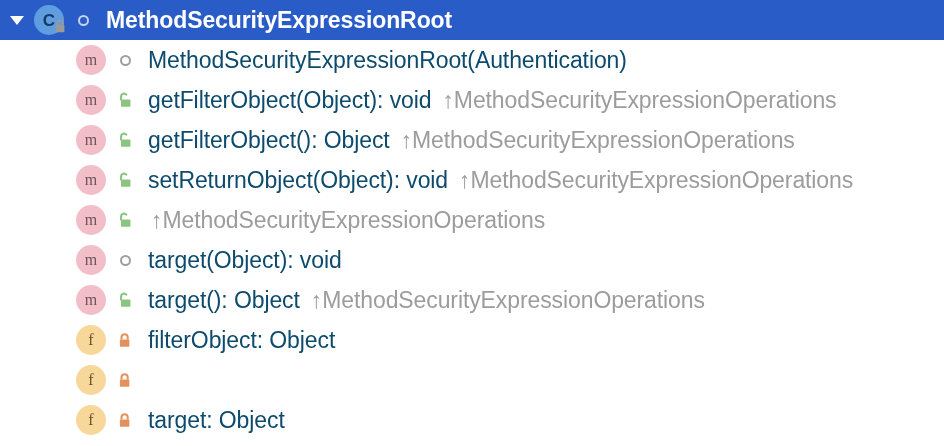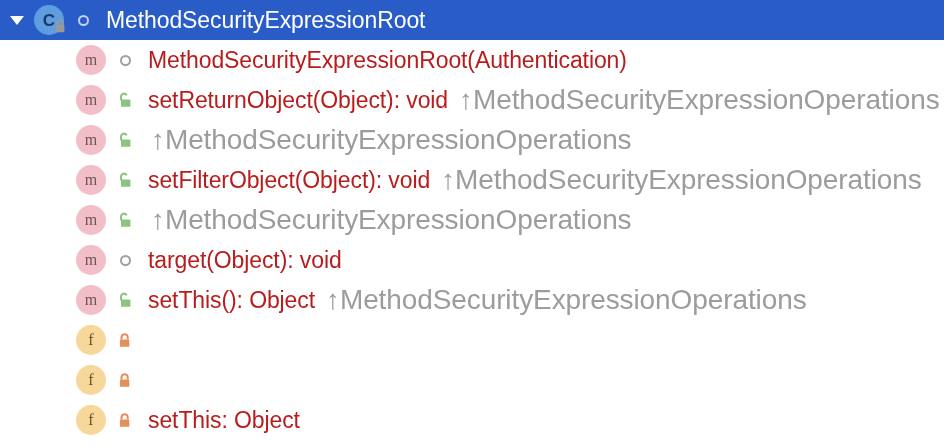--- a/index.html
+++ b/index.html
@@ -111,31 +111,31 @@
   }
   .row.selected .pkg-dot {
     border-color: #c3d2ee;
   }
 
   
   .label {
     flex: 0 0 auto;
     margin-left: 8px;
     font-size: 23px;
-    color: #b91c1c;
+    color: #0c4a6e;
     letter-spacing: -0.1px;
   }
   .row.selected .label {
     color: #ffffff;
-    font-weight: normal;
+    font-weight: bold;
   }
   .inherited {
     flex: 0 0 auto;
     margin-left: 11px;
-    font-size: 28px;
+    font-size: 23px;
     color: #9c9c9c;
     letter-spacing: -0.1px;
   }
   .inherited .arrow { margin-right: 0px; }
 </style>
 </head>
 <body>
 
 <div id="structure-view">
 
@@ -175,20 +175,48 @@
         <span class="indent"></span>
         <span class="kind method-kind">
           <span class="disc">m</span>
         </span>
         <span class="vis">
           <svg width="18" height="19" viewBox="0 0 18 19" aria-hidden="true">
             <path d="M5.0 8.6 V5.6 a3.0 3.0 0 0 1 5.3 -1.9" fill="none" stroke="#8bc47f" stroke-width="2.1" stroke-linecap="round"></path>
             <rect x="5.0" y="8.4" width="9.4" height="7.4" rx="0.9" fill="#8bc47f"></rect>
           </svg>
         </span>
+        <span class="label">getFilterObject(Object): void</span>
+        <span class="inherited"><span class="arrow">↑</span><span>MethodSecurityExpressionOperations</span></span>
+      </div>
+      <div class="row">
+        <span class="indent"></span>
+        <span class="kind method-kind">
+          <span class="disc">m</span>
+        </span>
+        <span class="vis">
+          <svg width="18" height="19" viewBox="0 0 18 19" aria-hidden="true">
+            <path d="M5.0 8.6 V5.6 a3.0 3.0 0 0 1 5.3 -1.9" fill="none" stroke="#8bc47f" stroke-width="2.1" stroke-linecap="round"></path>
+            <rect x="5.0" y="8.4" width="9.4" height="7.4" rx="0.9" fill="#8bc47f"></rect>
+          </svg>
+        </span>
+        <span class="label">getFilterObject(): Object</span>
+        <span class="inherited"><span class="arrow">↑</span><span>MethodSecurityExpressionOperations</span></span>
+      </div>
+      <div class="row">
+        <span class="indent"></span>
+        <span class="kind method-kind">
+          <span class="disc">m</span>
+        </span>
+        <span class="vis">
+          <svg width="18" height="19" viewBox="0 0 18 19" aria-hidden="true">
+            <path d="M5.0 8.6 V5.6 a3.0 3.0 0 0 1 5.3 -1.9" fill="none" stroke="#8bc47f" stroke-width="2.1" stroke-linecap="round"></path>
+            <rect x="5.0" y="8.4" width="9.4" height="7.4" rx="0.9" fill="#8bc47f"></rect>
+          </svg>
+        </span>
         <span class="label">setReturnObject(Object): void</span>
         <span class="inherited"><span class="arrow">↑</span><span>MethodSecurityExpressionOperations</span></span>
       </div>
       <div class="row">
         <span class="indent"></span>
         <span class="kind method-kind">
           <span class="disc">m</span>
         </span>
         <span class="vis">
           <svg width="18" height="19" viewBox="0 0 18 19" aria-hidden="true">
@@ -197,76 +225,50 @@
           </svg>
         </span>
         <span class="inherited"><span class="arrow">↑</span><span>MethodSecurityExpressionOperations</span></span>
       </div>
       <div class="row">
         <span class="indent"></span>
         <span class="kind method-kind">
           <span class="disc">m</span>
         </span>
         <span class="vis">
-          <svg width="18" height="19" viewBox="0 0 18 19" aria-hidden="true">
-            <path d="M5.0 8.6 V5.6 a3.0 3.0 0 0 1 5.3 -1.9" fill="none" stroke="#8bc47f" stroke-width="2.1" stroke-linecap="round"></path>
-            <rect x="5.0" y="8.4" width="9.4" height="7.4" rx="0.9" fill="#8bc47f"></rect>
-          </svg>
-        </span>
-        <span class="label">setFilterObject(Object): void</span>
-        <span class="inherited"><span class="arrow">↑</span><span>MethodSecurityExpressionOperations</span></span>
-      </div>
-      <div class="row">
-        <span class="indent"></span>
-        <span class="kind method-kind">
-          <span class="disc">m</span>
-        </span>
-        <span class="vis">
-          <svg width="18" height="19" viewBox="0 0 18 19" aria-hidden="true">
-            <path d="M5.0 8.6 V5.6 a3.0 3.0 0 0 1 5.3 -1.9" fill="none" stroke="#8bc47f" stroke-width="2.1" stroke-linecap="round"></path>
-            <rect x="5.0" y="8.4" width="9.4" height="7.4" rx="0.9" fill="#8bc47f"></rect>
-          </svg>
-        </span>
-        <span class="inherited"><span class="arrow">↑</span><span>MethodSecurityExpressionOperations</span></span>
-      </div>
-      <div class="row">
-        <span class="indent"></span>
-        <span class="kind method-kind">
-          <span class="disc">m</span>
-        </span>
-        <span class="vis">
           <span class="pkg-dot"></span>
         </span>
         <span class="label">target(Object): void</span>
       </div>
       <div class="row">
         <span class="indent"></span>
         <span class="kind method-kind">
           <span class="disc">m</span>
         </span>
         <span class="vis">
           <svg width="18" height="19" viewBox="0 0 18 19" aria-hidden="true">
             <path d="M5.0 8.6 V5.6 a3.0 3.0 0 0 1 5.3 -1.9" fill="none" stroke="#8bc47f" stroke-width="2.1" stroke-linecap="round"></path>
             <rect x="5.0" y="8.4" width="9.4" height="7.4" rx="0.9" fill="#8bc47f"></rect>
           </svg>
         </span>
-        <span class="label">setThis(): Object</span>
+        <span class="label">target(): Object</span>
         <span class="inherited"><span class="arrow">↑</span><span>MethodSecurityExpressionOperations</span></span>
       </div>
       <div class="row">
         <span class="indent"></span>
         <span class="kind field-kind">
           <span class="disc">f</span>
         </span>
         <span class="vis">
           <svg width="18" height="19" viewBox="0 0 18 19" aria-hidden="true">
             <path d="M5.5 8.6 V6.3 a3.1 3.1 0 0 1 6.2 0 V8.6" fill="none" stroke="#e2915c" stroke-width="2.1"></path>
             <rect x="3.9" y="8.4" width="9.4" height="7.4" rx="0.9" fill="#e2915c"></rect>
           </svg>
         </span>
+        <span class="label">filterObject: Object</span>
       </div>
       <div class="row">
         <span class="indent"></span>
         <span class="kind field-kind">
           <span class="disc">f</span>
         </span>
         <span class="vis">
           <svg width="18" height="19" viewBox="0 0 18 19" aria-hidden="true">
             <path d="M5.5 8.6 V6.3 a3.1 3.1 0 0 1 6.2 0 V8.6" fill="none" stroke="#e2915c" stroke-width="2.1"></path>
             <rect x="3.9" y="8.4" width="9.4" height="7.4" rx="0.9" fill="#e2915c"></rect>
@@ -277,17 +279,17 @@
         <span class="indent"></span>
         <span class="kind field-kind">
           <span class="disc">f</span>
         </span>
         <span class="vis">
           <svg width="18" height="19" viewBox="0 0 18 19" aria-hidden="true">
             <path d="M5.5 8.6 V6.3 a3.1 3.1 0 0 1 6.2 0 V8.6" fill="none" stroke="#e2915c" stroke-width="2.1"></path>
             <rect x="3.9" y="8.4" width="9.4" height="7.4" rx="0.9" fill="#e2915c"></rect>
           </svg>
         </span>
-        <span class="label">setThis: Object</span>
+        <span class="label">target: Object</span>
       </div>
     </div>
 
 </div>
 
 </body></html>

